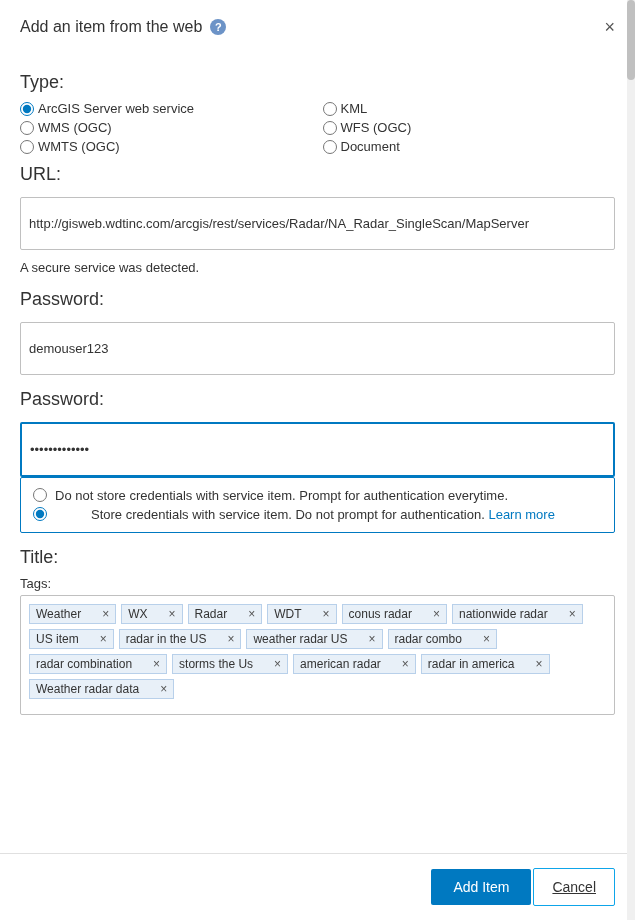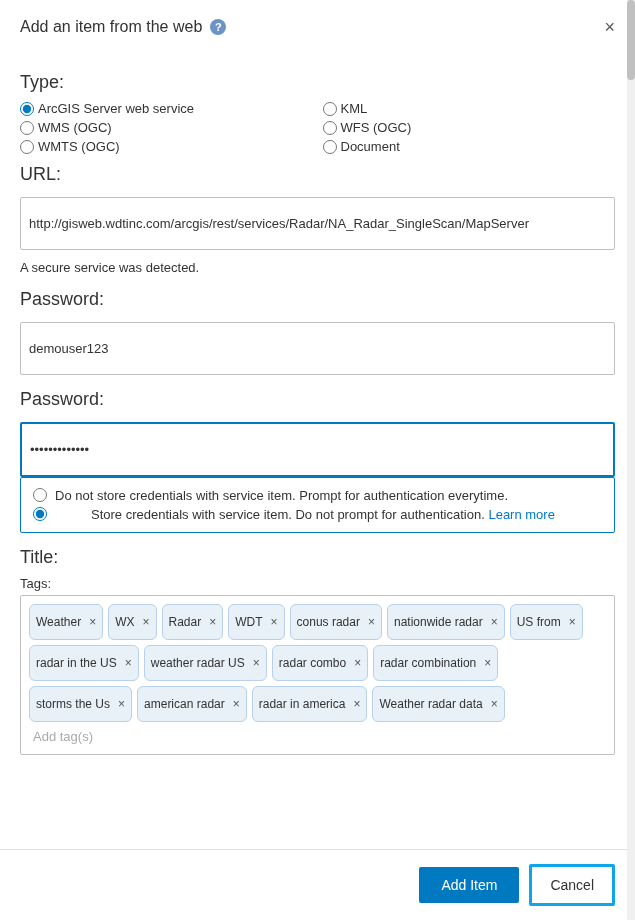--- a/index.html
+++ b/index.html
@@ -152,68 +152,69 @@
       min-height: 120px;
       margin-top: 4px;
       display: flex;
       flex-wrap: wrap;
       gap: 5px;
       align-content: flex-start;
     }
     .tag {
       background: #e8f0f8;
       border: 1px solid #b8d0ea;
-      border-radius: 6px;
-      padding: 10px 6px;
+      border-radius: 0;
+      padding: 2px 6px;
       font-size: 12px;
       color: #333;
       display: flex;
       align-items: center;
-      gap: 8px;
+      gap: 21px;
       white-space: nowrap;
     }
     .tag-x {
       color: #555;
       cursor: pointer;
       font-size: 12px;
       line-height: 1;
     }
     .add-tags-placeholder {
       color: #aaa;
       font-size: 13px;
       padding: 2px 4px;
       width: 100%;
     }
     .dialog-footer {
       display: flex;
       justify-content: flex-end;
       align-items: center;
       padding: 14px 20px;
-      gap: 10px;
+      gap: 2px;
       border-top: 1px solid #e0e0e0;
       margin-top: 10px;
     }
     .btn-add {
       background: #0079c1;
       color: #fff;
       border: none;
       border-radius: 2px;
       padding: 10px 22px;
       font-size: 14px;
       cursor: pointer;
       font-weight: 400;
     }
     .btn-cancel {
       background: #fff;
       color: #333;
-      border: 3px solid #0ea5e9;
+      border: 1px solid #0ea5e9;
       border-radius: 2px;
       padding: 10px 18px;
       font-size: 14px;
       cursor: pointer;
+      text-decoration: underline;
     }
     .tags-row {
       display: flex;
       justify-content: space-between;
       align-items: center;
       margin-top: 6px;
     }
     .tags-section-label {
       font-size: 13px;
       color: #333;
@@ -325,21 +326,21 @@
         </span>
         <span class="tag">
           <span>conus radar</span>
           <span class="tag-x">×</span>
         </span>
         <span class="tag">
           <span>nationwide radar</span>
           <span class="tag-x">×</span>
         </span>
         <span class="tag">
-          <span>US from</span>
+          <span>US item</span>
           <span class="tag-x">×</span>
         </span>
         <span class="tag">
           <span>radar in the US</span>
           <span class="tag-x">×</span>
         </span>
         <span class="tag">
           <span>weather radar US</span>
           <span class="tag-x">×</span>
         </span>
@@ -360,21 +361,20 @@
           <span class="tag-x">×</span>
         </span>
         <span class="tag">
           <span>radar in america</span>
           <span class="tag-x">×</span>
         </span>
         <span class="tag">
           <span>Weather radar data</span>
           <span class="tag-x">×</span>
         </span>
-        <span class="add-tags-placeholder" id="add-tags-placeholder">Add tag(s)</span>
     </div>
 
   </div>
 
   <div class="dialog-footer">
     <button class="btn-add">Add Item</button>
     <button class="btn-cancel">Cancel</button>
   </div>
 </div>
 

